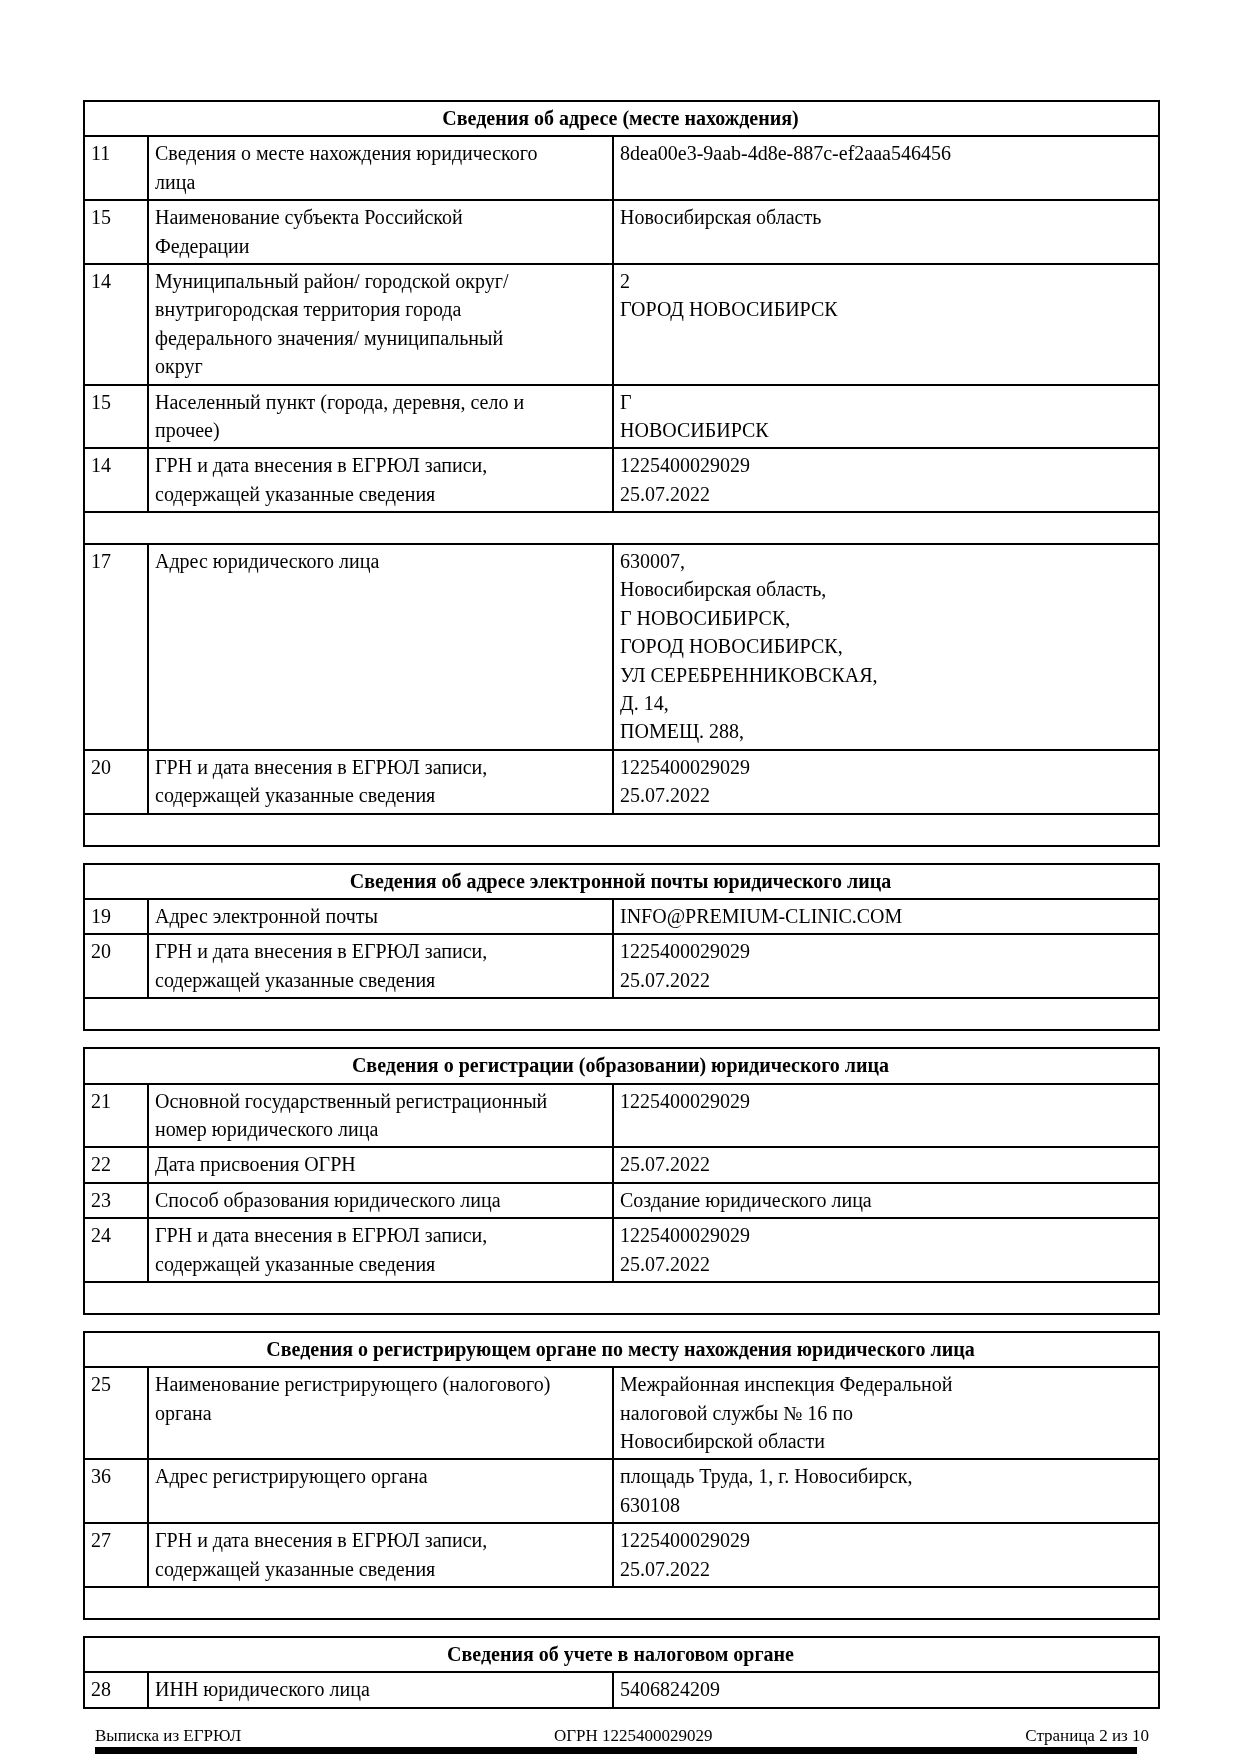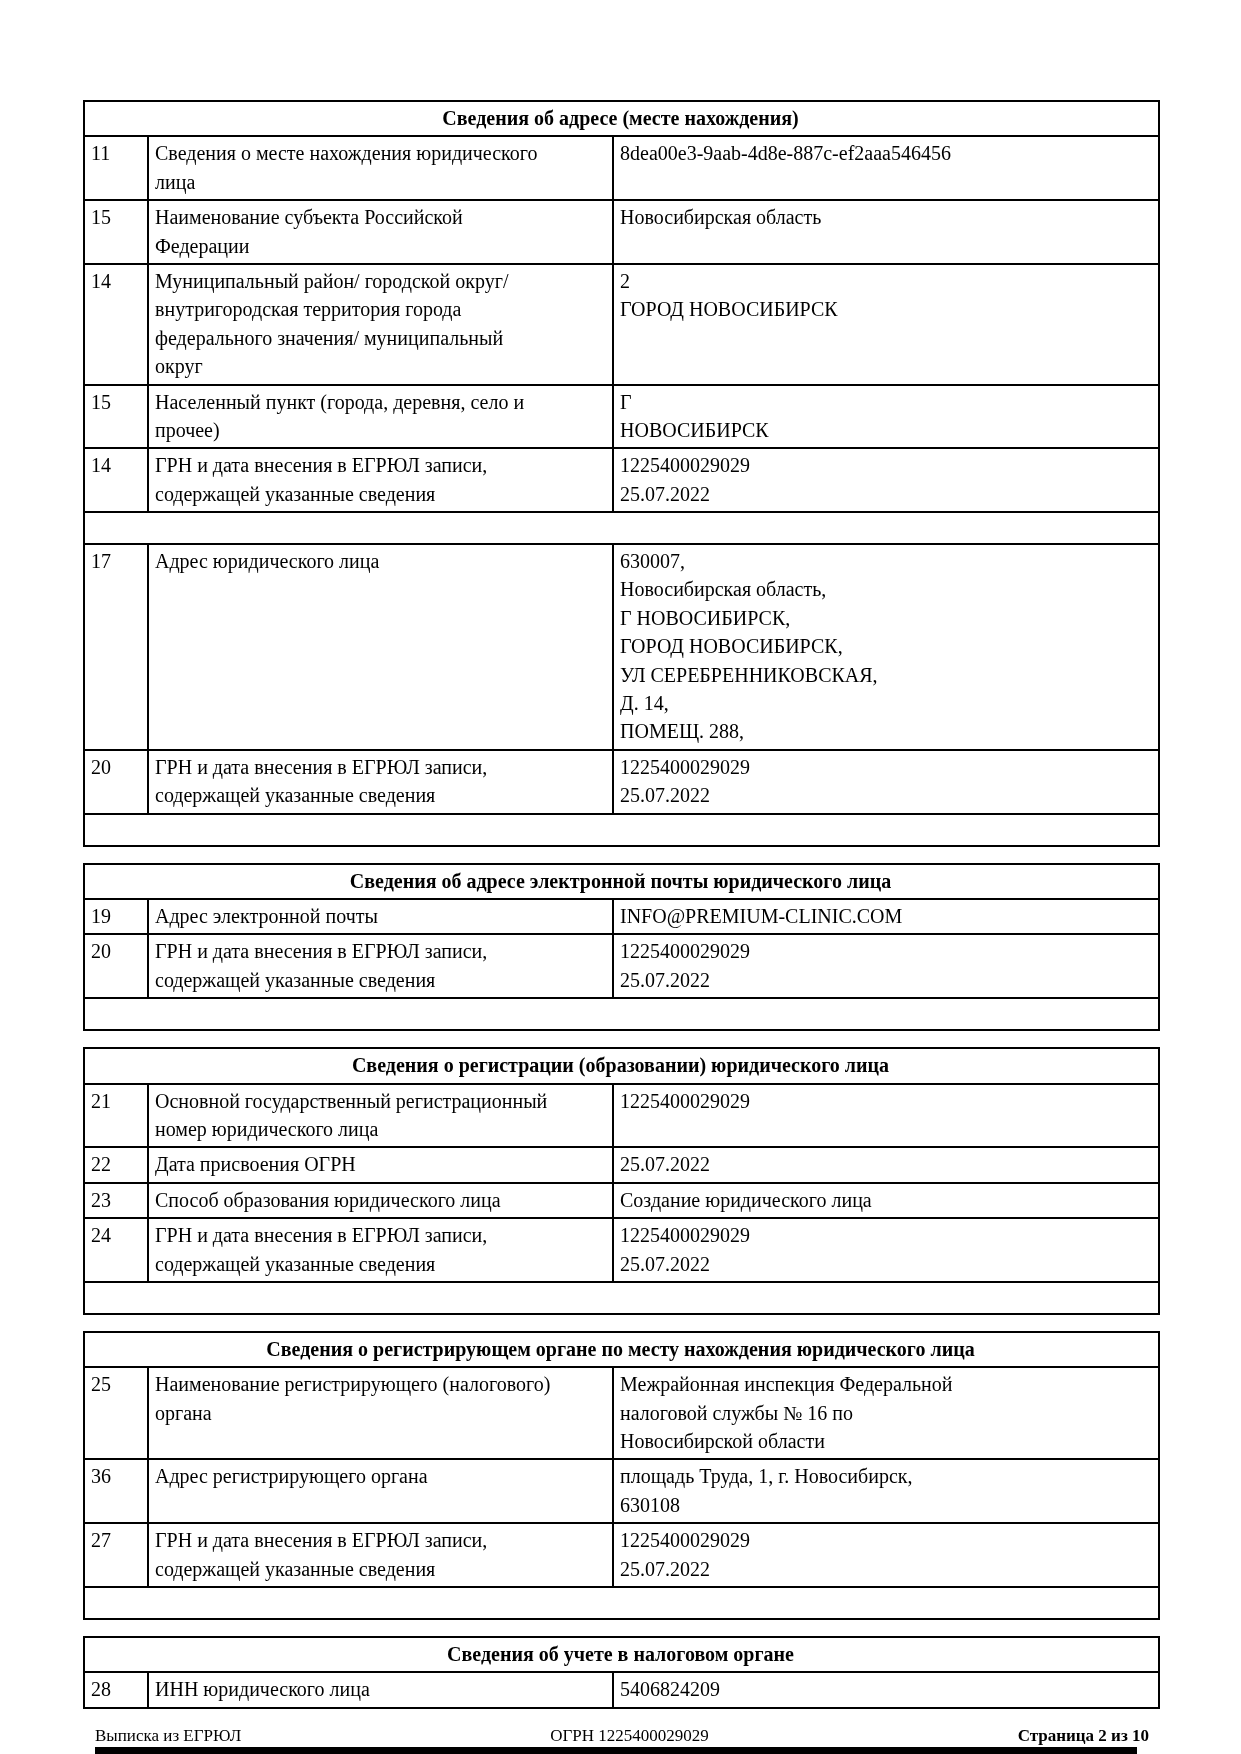--- a/index.html
+++ b/index.html
@@ -51,21 +51,21 @@
     width: 1054px;
     margin: 14px 0 0 12px;
     display: flex;
     justify-content: space-between;
     align-items: flex-start;
     font-size: 17px;
     line-height: 1.5;
   }
   .footer .f-left { text-align: left; }
   .footer .f-center { text-align: right; }
-  .footer .f-right { text-align: left; font-weight: bold; }
+  .footer .f-right { text-align: left; }
   .bottom-bar {
     position: absolute;
     left: 95px;
     width: 1042px;
     height: 7px;
     bottom: 0;
     background: #000;
   }
 </style>
 </head>

